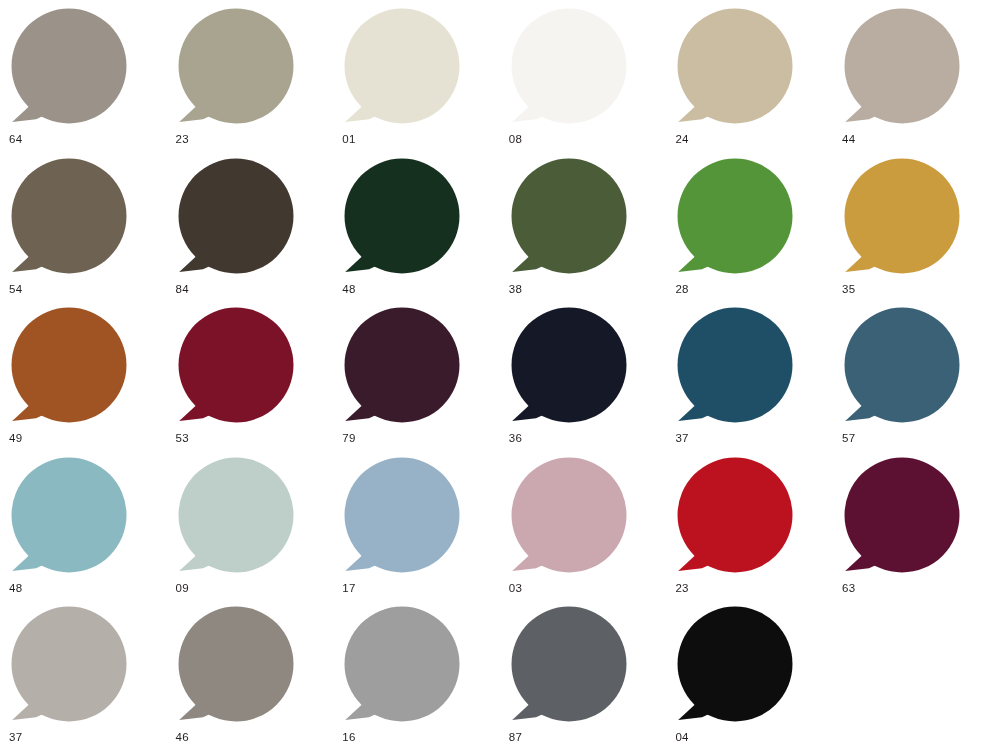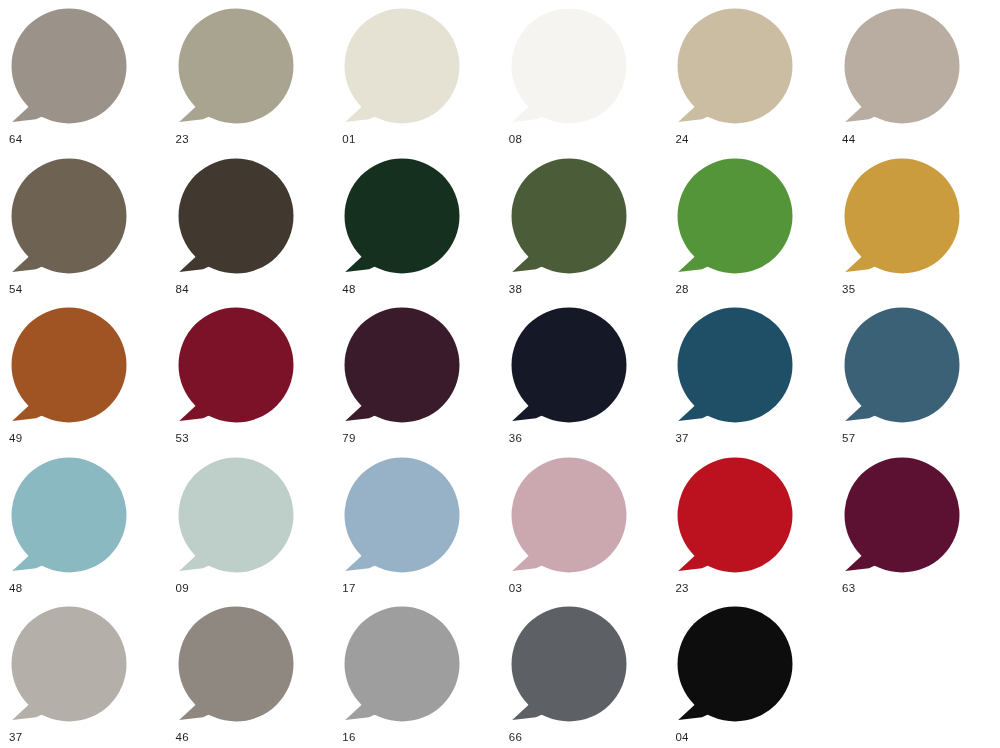--- a/index.html
+++ b/index.html
@@ -300,21 +300,21 @@
       </div>
       <div class="swatch-label">16</div>
     </div>
     <div class="swatch-cell">
       <div class="bubble-wrap">
         <svg class="bubble-svg" viewBox="0 0 118 118">
           <circle cx="59" cy="58" r="57.5" fill="#5d6064"></circle>
           <path d="M26 92 L2.2 114 L26 111.2 L44 103 Z" fill="#5d6064"></path>
         </svg>
       </div>
-      <div class="swatch-label">66</div>
+      <div class="swatch-label">87</div>
     </div>
     <div class="swatch-cell">
       <div class="bubble-wrap">
         <svg class="bubble-svg" viewBox="0 0 118 118">
           <circle cx="59" cy="58" r="57.5" fill="#0d0d0d"></circle>
           <path d="M26 92 L2.2 114 L26 111.2 L44 103 Z" fill="#0d0d0d"></path>
         </svg>
       </div>
       <div class="swatch-label">04</div>
     </div>

